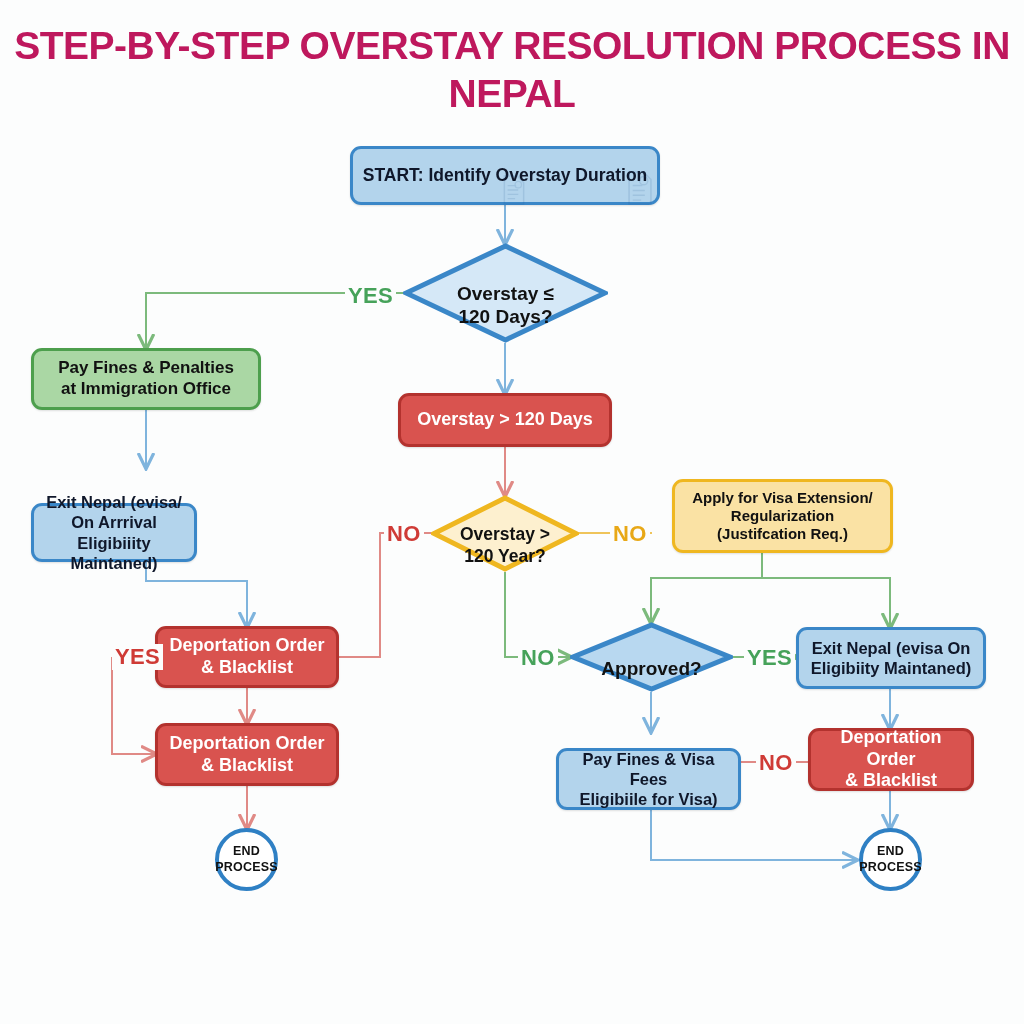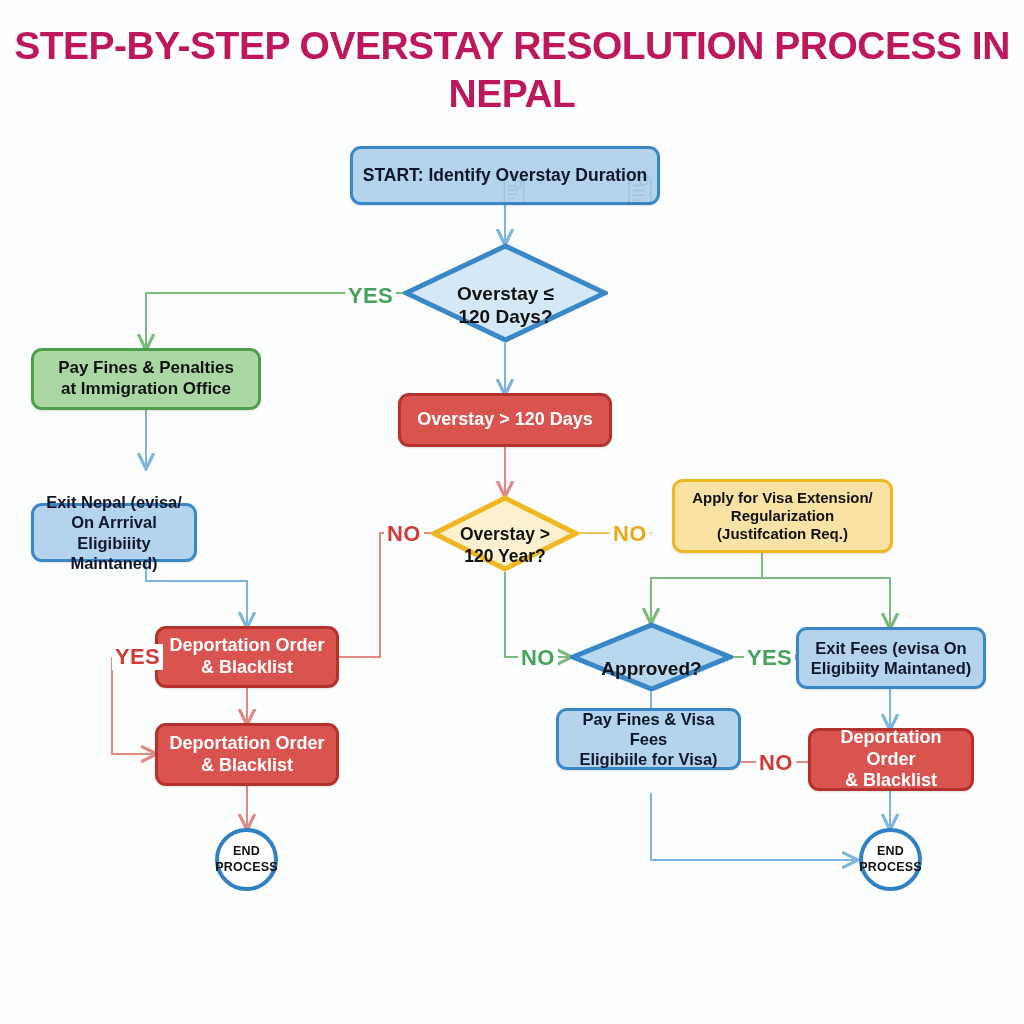--- a/index.html
+++ b/index.html
@@ -230,25 +230,25 @@
   </div>
 
   <div class="node diamond" style="left:570px;top:622px;width:163px;height:70px;font-size:19px;">
     <svg class="dshape" viewBox="0 0 163 70" preserveAspectRatio="none">
       <polygon points="81.5,3 160,35 81.5,67 3,35" fill="#b8d8f0" stroke="#3a87c8" stroke-width="5"></polygon>
     </svg>
     <span class="dlabel">Approved?</span>
   </div>
 
   <div class="node box blue" style="left:796px;top:627px;width:190px;height:62px;font-size:16.5px;">
-    <span>Exit Fees (evisa On
+    <span>Exit Nepal (evisa On
 Eligibiity Maintaned)</span>
   </div>
 
-  <div class="node box blue" style="left:556px;top:708px;width:185px;height:62px;font-size:16.5px;">
+  <div class="node box blue" style="left:556px;top:748px;width:185px;height:62px;font-size:16.5px;">
     <span>Pay Fines &amp; Visa Fees
 Eligibiile for Visa)</span>
   </div>
 
   <div class="node box red" style="left:808px;top:728px;width:166px;height:63px;font-size:18px;">
     <span>Deportation Order
 &amp; Blacklist</span>
   </div>
 
   <div class="node circle" style="left:859px;top:828px;width:63px;height:63px;">

